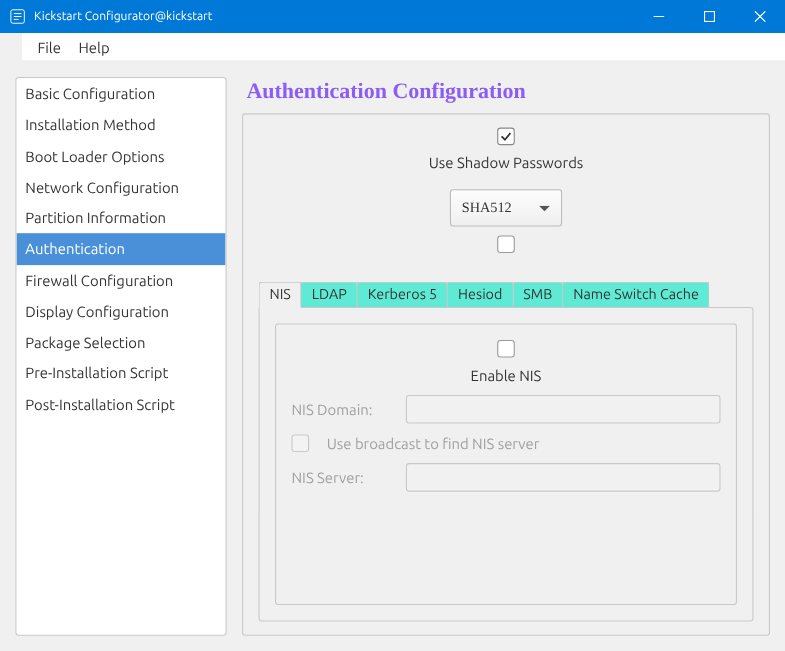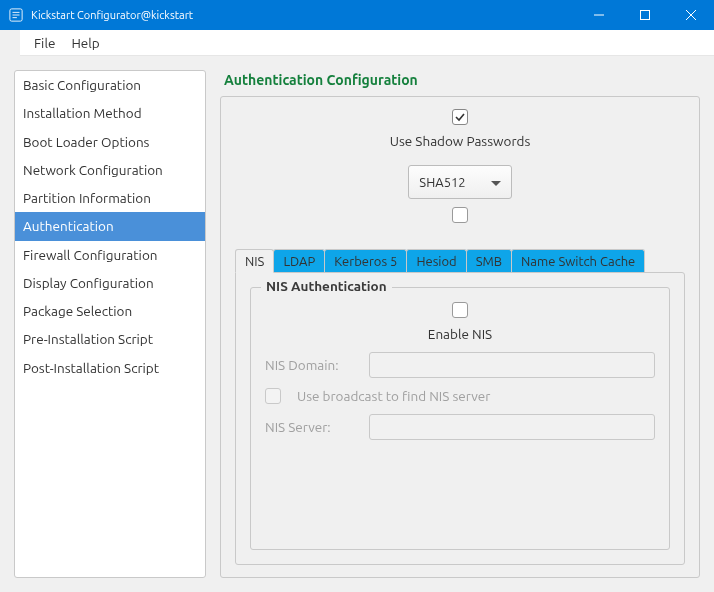--- a/index.html
+++ b/index.html
@@ -66,24 +66,25 @@
   }
   .sidebar-item.selected {
     background: #4a90d9;
     color: #fff;
   }
   .main {
     flex: 1;
     display:flex; flex-direction:column;
   }
   .main-heading {
-    font-size: 14px;
+    font-size: 20px;
     font-weight: bold;
-    color: #15803d;
+    color: #8b5cf6;
     padding: 2px 0 8px 4px;
+    font-family: Liberation Serif, serif;
   }
   .content-panel {
     flex:1;
     border:1px solid #c9c9c9;
     border-radius:3px;
     background:#f0f0f0;
     padding:12px 14px;
     display:flex; flex-direction:column;
   }
   .row { display:flex; align-items:center; gap:8px;flex-direction:column; }
@@ -103,35 +104,36 @@
   .chk-label.disabled { color:#a0a0a0; }
   .combo {
     border:1px solid #bcbcbc;
     border-radius:3px;
     background:linear-gradient(#fdfdfd,#efefef);
     height:28px;
     padding:16px 10px;
     display:flex; align-items:center; gap:21px;
     font-size:13px;
     color:#333;
+    font-family:Liberation Serif, serif;
   }
   .combo .chevron { margin-left:4px; color:#555; }
   .tabs {
     margin-top:12px;
     display:flex; flex-direction:column;
     flex:1;
   }
   .tabstrip {
     display:flex;
     margin-top:14px;
   }
   .tab {
     border:1px solid #c9c9c9;
     border-bottom:none;
-    background:#0ea5e9;
+    background:#5eead4;
     padding:4px 9px;
     font-size:13px;
     color:#333;
     margin-right:-1px;
     position:relative;
     border-top-left-radius:3px;
     border-top-right-radius:3px;
   }
   .tab.active {
     background:#f0f0f0;
@@ -261,21 +263,20 @@
         <div class="tabstrip">
           <div class="tab active">NIS</div>
           <div class="tab">LDAP</div>
           <div class="tab">Kerberos 5</div>
           <div class="tab">Hesiod</div>
           <div class="tab">SMB</div>
           <div class="tab">Name Switch Cache</div>
         </div>
         <div class="tabbody">
           <div class="fieldset">
-            <div class="fieldset-legend">NIS Authentication</div>
 
             <div class="row">
               <span class="checkbox">
                 
               </span>
               <span class="chk-label">Enable NIS</span>
             </div>
 
             <div class="field-row">
               <span class="field-label">NIS Domain:</span>

